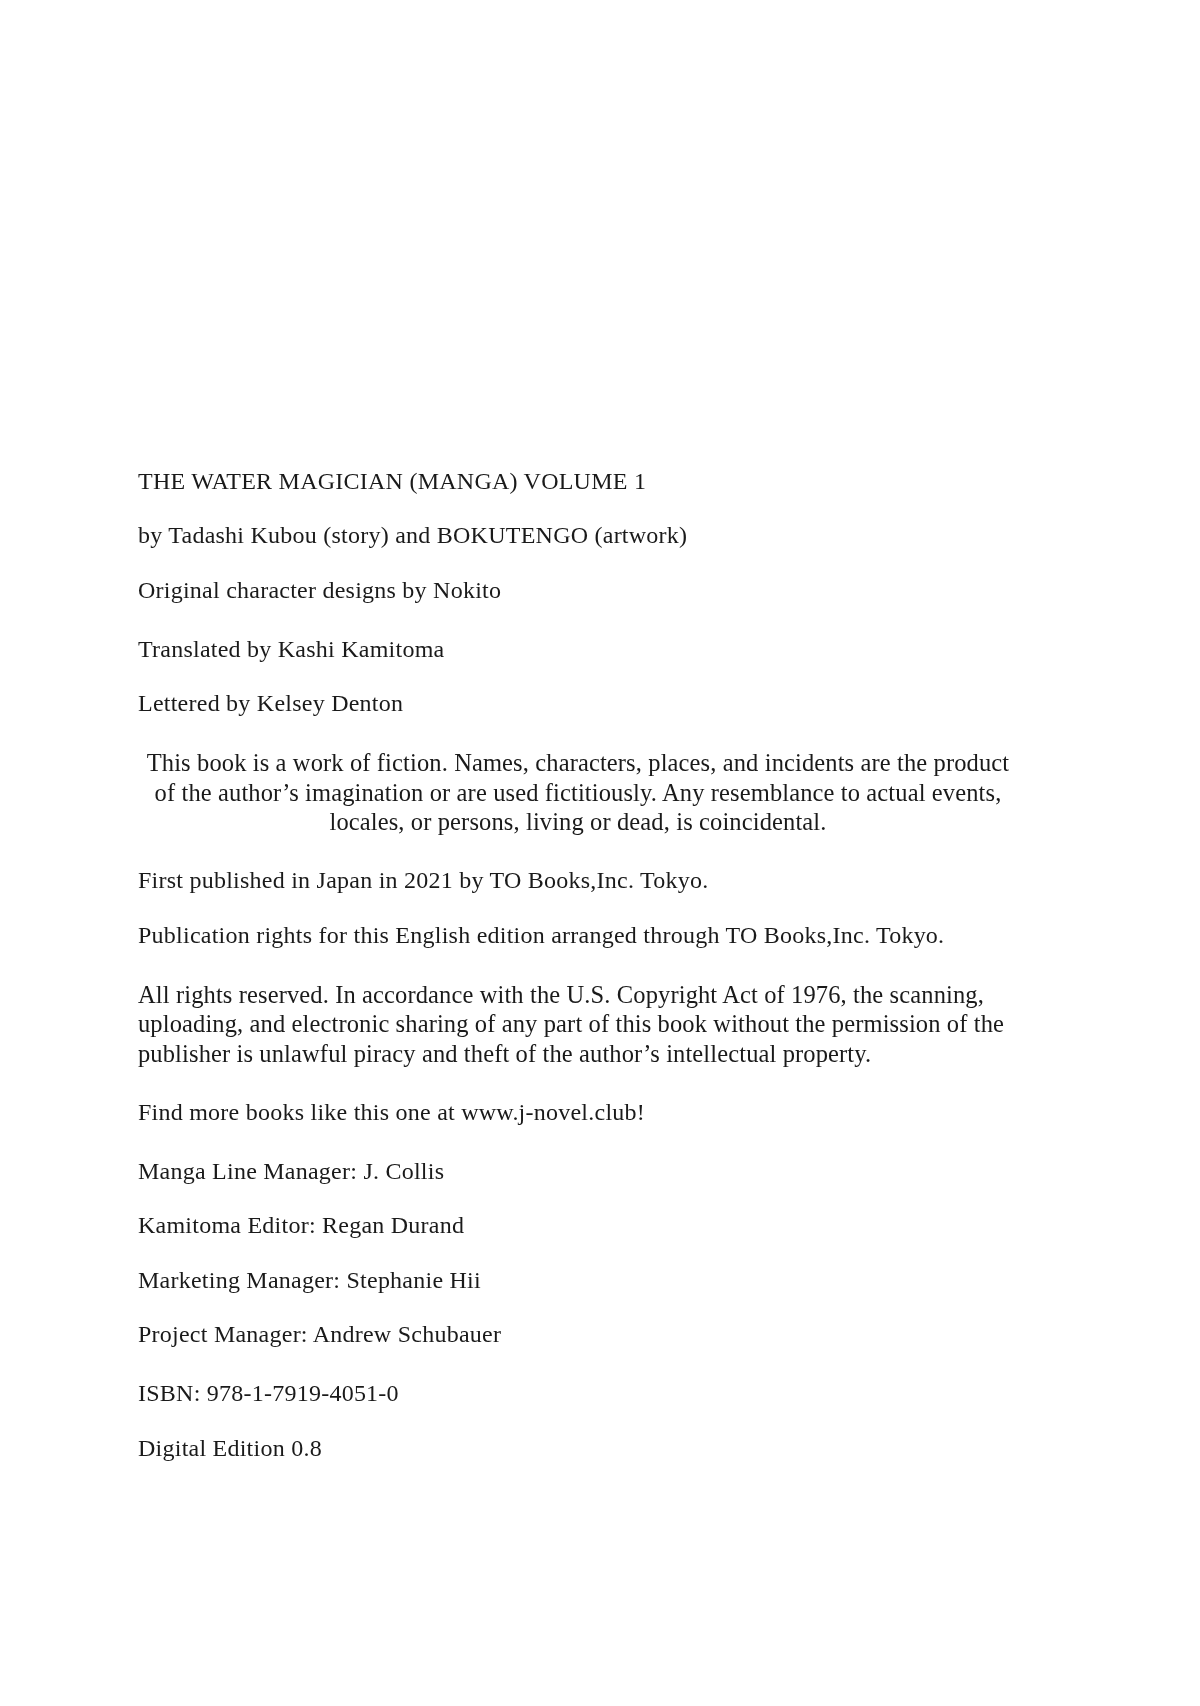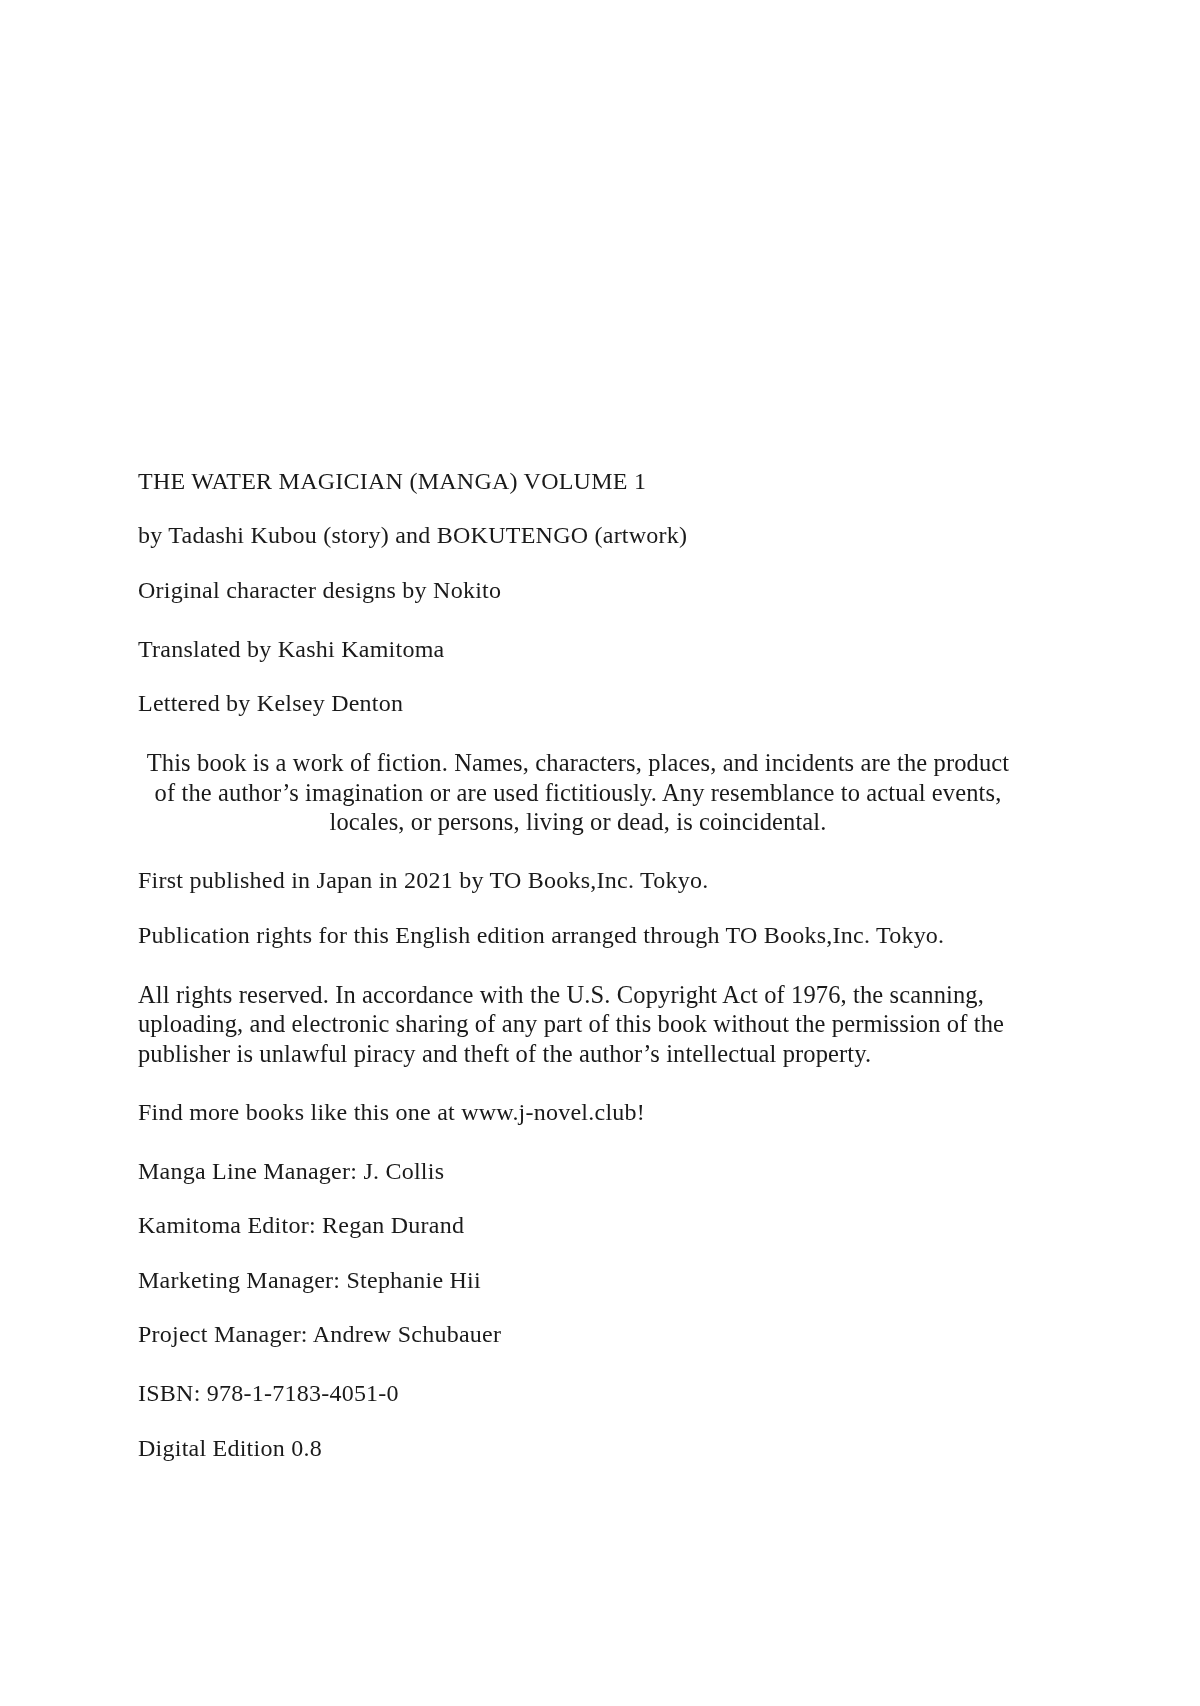--- a/index.html
+++ b/index.html
@@ -100,18 +100,18 @@
     </div>
 
     <div class="block">
       <div class="line">Manga Line Manager: J. Collis</div>
       <div class="line">Kamitoma Editor: Regan Durand</div>
       <div class="line">Marketing Manager: Stephanie Hii</div>
       <div class="line">Project Manager: Andrew Schubauer</div>
     </div>
 
     <div class="block">
-      <div class="line">ISBN: 978-1-7183-4051-0</div>
+      <div class="line">ISBN: 978-1-7919-4051-0</div>
       <div class="line">Digital Edition 0.8</div>
     </div>
 
   </div>
 </div>
 
 </body></html>

